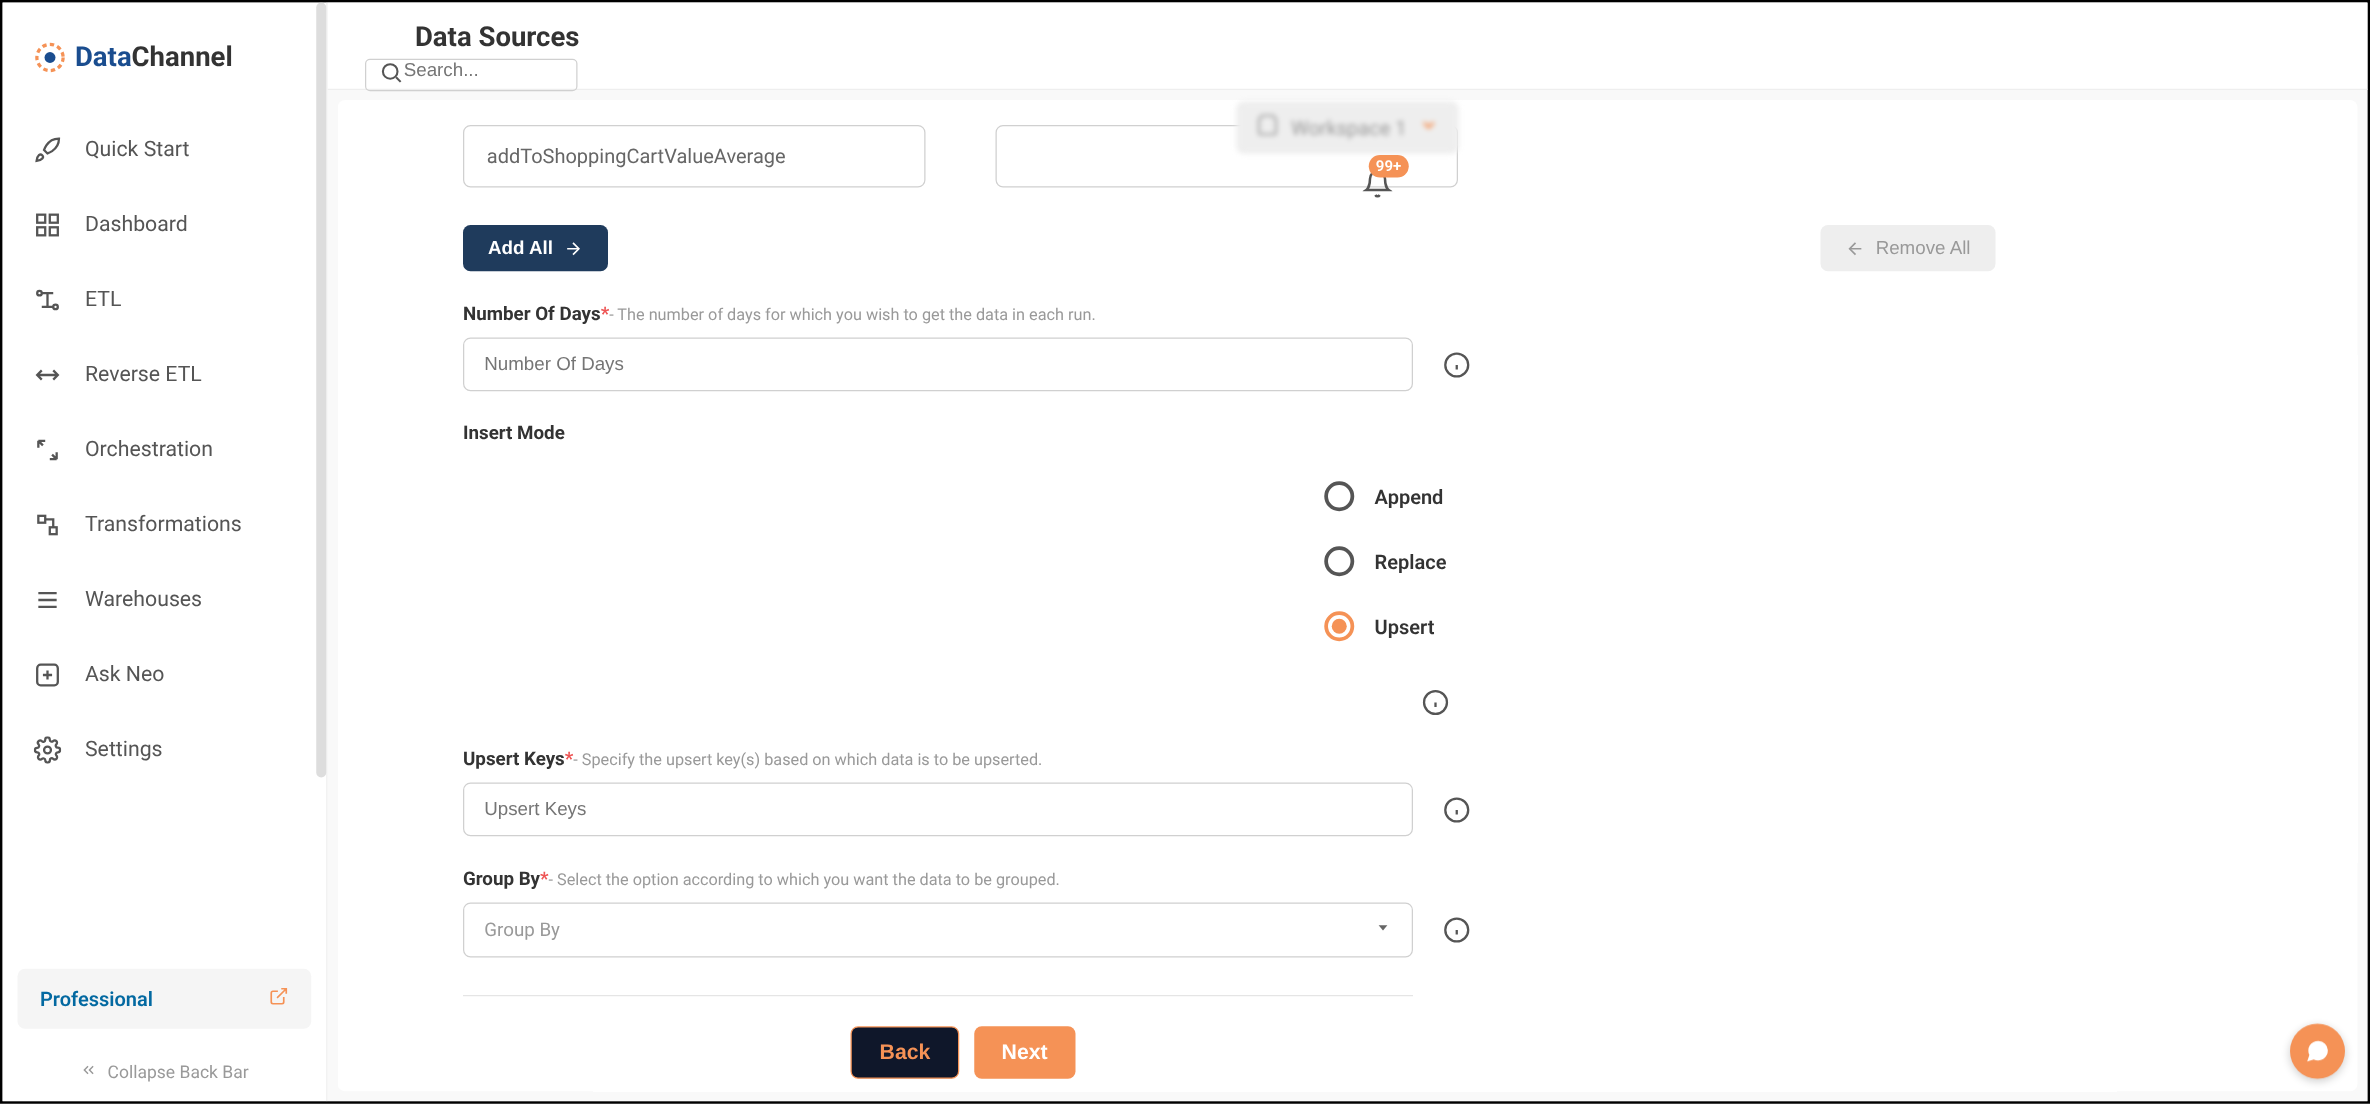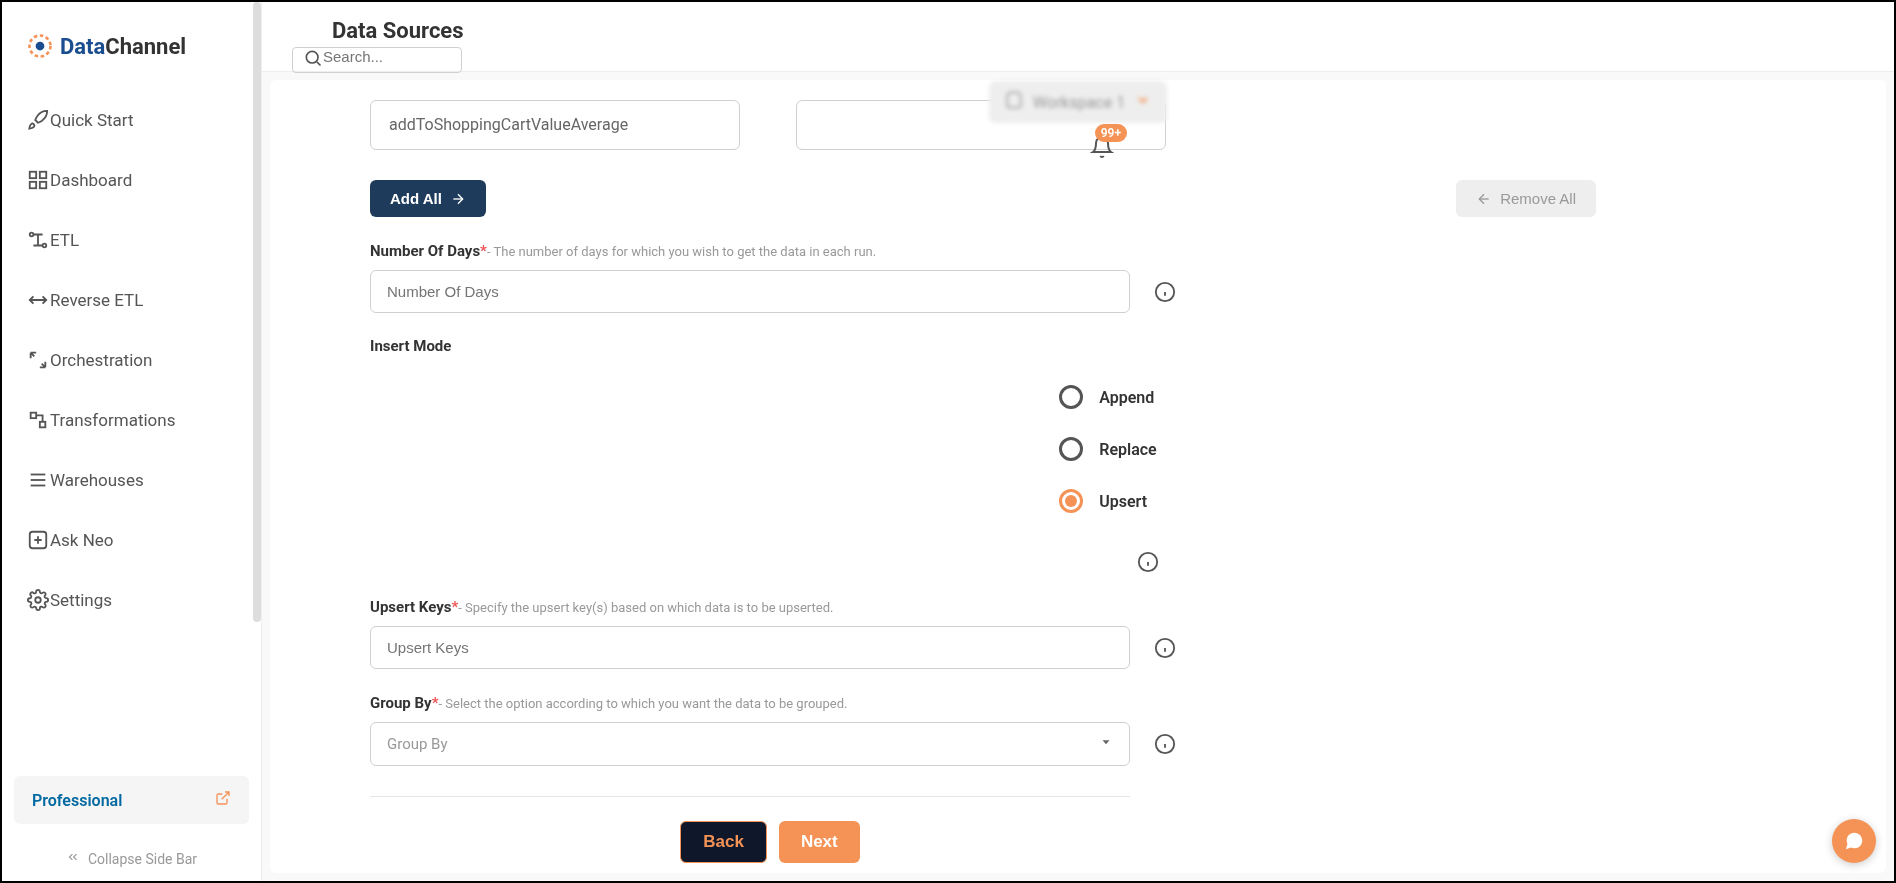--- a/index.html
+++ b/index.html
@@ -6,21 +6,21 @@
 body { font-family: -apple-system, BlinkMacSystemFont, "Segoe UI", Roboto, sans-serif; background: #fff; color: #333; overflow: hidden; border: 2px solid #000; width: 1896px; height: 883px; }
 .app { display: flex; height: 100%; }
 .sidebar { width: 260px; background: #fff; display: flex; flex-direction: column; border-right: 1px solid #eee; position: relative; }
 .sidebar-scrollbar { position: absolute; right: 0; top: 0; width: 8px; height: 620px; background: #ddd; border-radius: 4px; }
 .logo { padding: 30px 24px 20px; display: flex; align-items: center; gap: 6px; }
 .logo-icon { width: 28px; height: 28px; }
 .logo-text { font-size: 22px; font-weight: 700; }
 .logo-text .data { color: #1a4d8f; }
 .logo-text .channel { color: #333; }
 .nav { flex: 1; padding: 10px 0; }
-.nav-item { display: flex; align-items: center; padding: 18px 24px; color: #555; cursor: pointer; font-size: 17px; text-align: right; }
+.nav-item { display: flex; align-items: center; gap: 18px; padding: 18px 24px; color: #555; cursor: pointer; font-size: 17px; text-align: right; }
 .nav-icon { width: 24px; height: 24px; display: flex; align-items: center; justify-content: center; color: #555; }
 .plan-box { margin: 12px; padding: 14px 18px; background: #f5f5f5; border-radius: 6px; display: flex; align-items: center; justify-content: space-between; color: #0369a1; font-weight: 600; font-size: 16px; }
 .collapse { padding: 14px 24px; color: #999; font-size: 14px; display: flex; align-items: center; gap: 8px; cursor: pointer; justify-content: center; }
 .main { flex: 1; display: flex; flex-direction: column; background: #f9f9f9; }
 .topbar { height: 70px; background: #fff; display: flex; align-items: center; padding: 16px 30px; gap: 4px; border-bottom: 1px solid #eee; flex-direction: column; }
 .page-title { font-size: 22px; font-weight: 700; color: #333; margin-right: auto; margin-left: 40px; }
 .search-box { position: relative; width: 170px; height: 38px; border: 1px solid #d0d0d0; border-radius: 4px; display: flex; align-items: flex-start; padding: 0 10px; margin-right: auto; }
 .search-box input { border: none; outline: none; font-size: 15px; color: #999; width: 100%; background: transparent; }
 .workspace-select { display: flex; align-items: center; gap: 10px; background: #eee; border-radius: 6px; padding: 10px 16px; font-size: 16px; color: #999; cursor: pointer; filter: blur(2px); }
 .top-icons { display: flex; align-items: center; gap: 20px; margin-left: 16px; }
@@ -159,21 +159,21 @@
     <div class="plan-box">
       <span>Professional</span>
       <span><svg width="16" height="16" viewBox="0 0 24 24" fill="none" stroke="#f59256" stroke-width="2">
             <path d="M18 13v6a2 2 0 0 1-2 2H5a2 2 0 0 1-2-2V8a2 2 0 0 1 2-2h6M15 3h6v6M10 14L21 3"></path>
           </svg></span>
     </div>
     <div class="collapse">
       <span><svg width="14" height="14" viewBox="0 0 24 24" fill="none" stroke="currentColor" stroke-width="2">
             <path d="M11 17l-5-5 5-5M18 17l-5-5 5-5"></path>
           </svg></span>
-      <span>Collapse Side Bar</span>
+      <span>Collapse Back Bar</span>
     </div>
   </aside>
 
   <div class="main">
     <div class="topbar">
       <div class="page-title">Data Sources</div>
       <div class="search-box">
         <span><svg width="20" height="20" viewBox="0 0 24 24" fill="none" stroke="#555" stroke-width="2">
               <circle cx="11" cy="11" r="7"></circle>
               <line x1="21" y1="21" x2="16.65" y2="16.65"></line>

